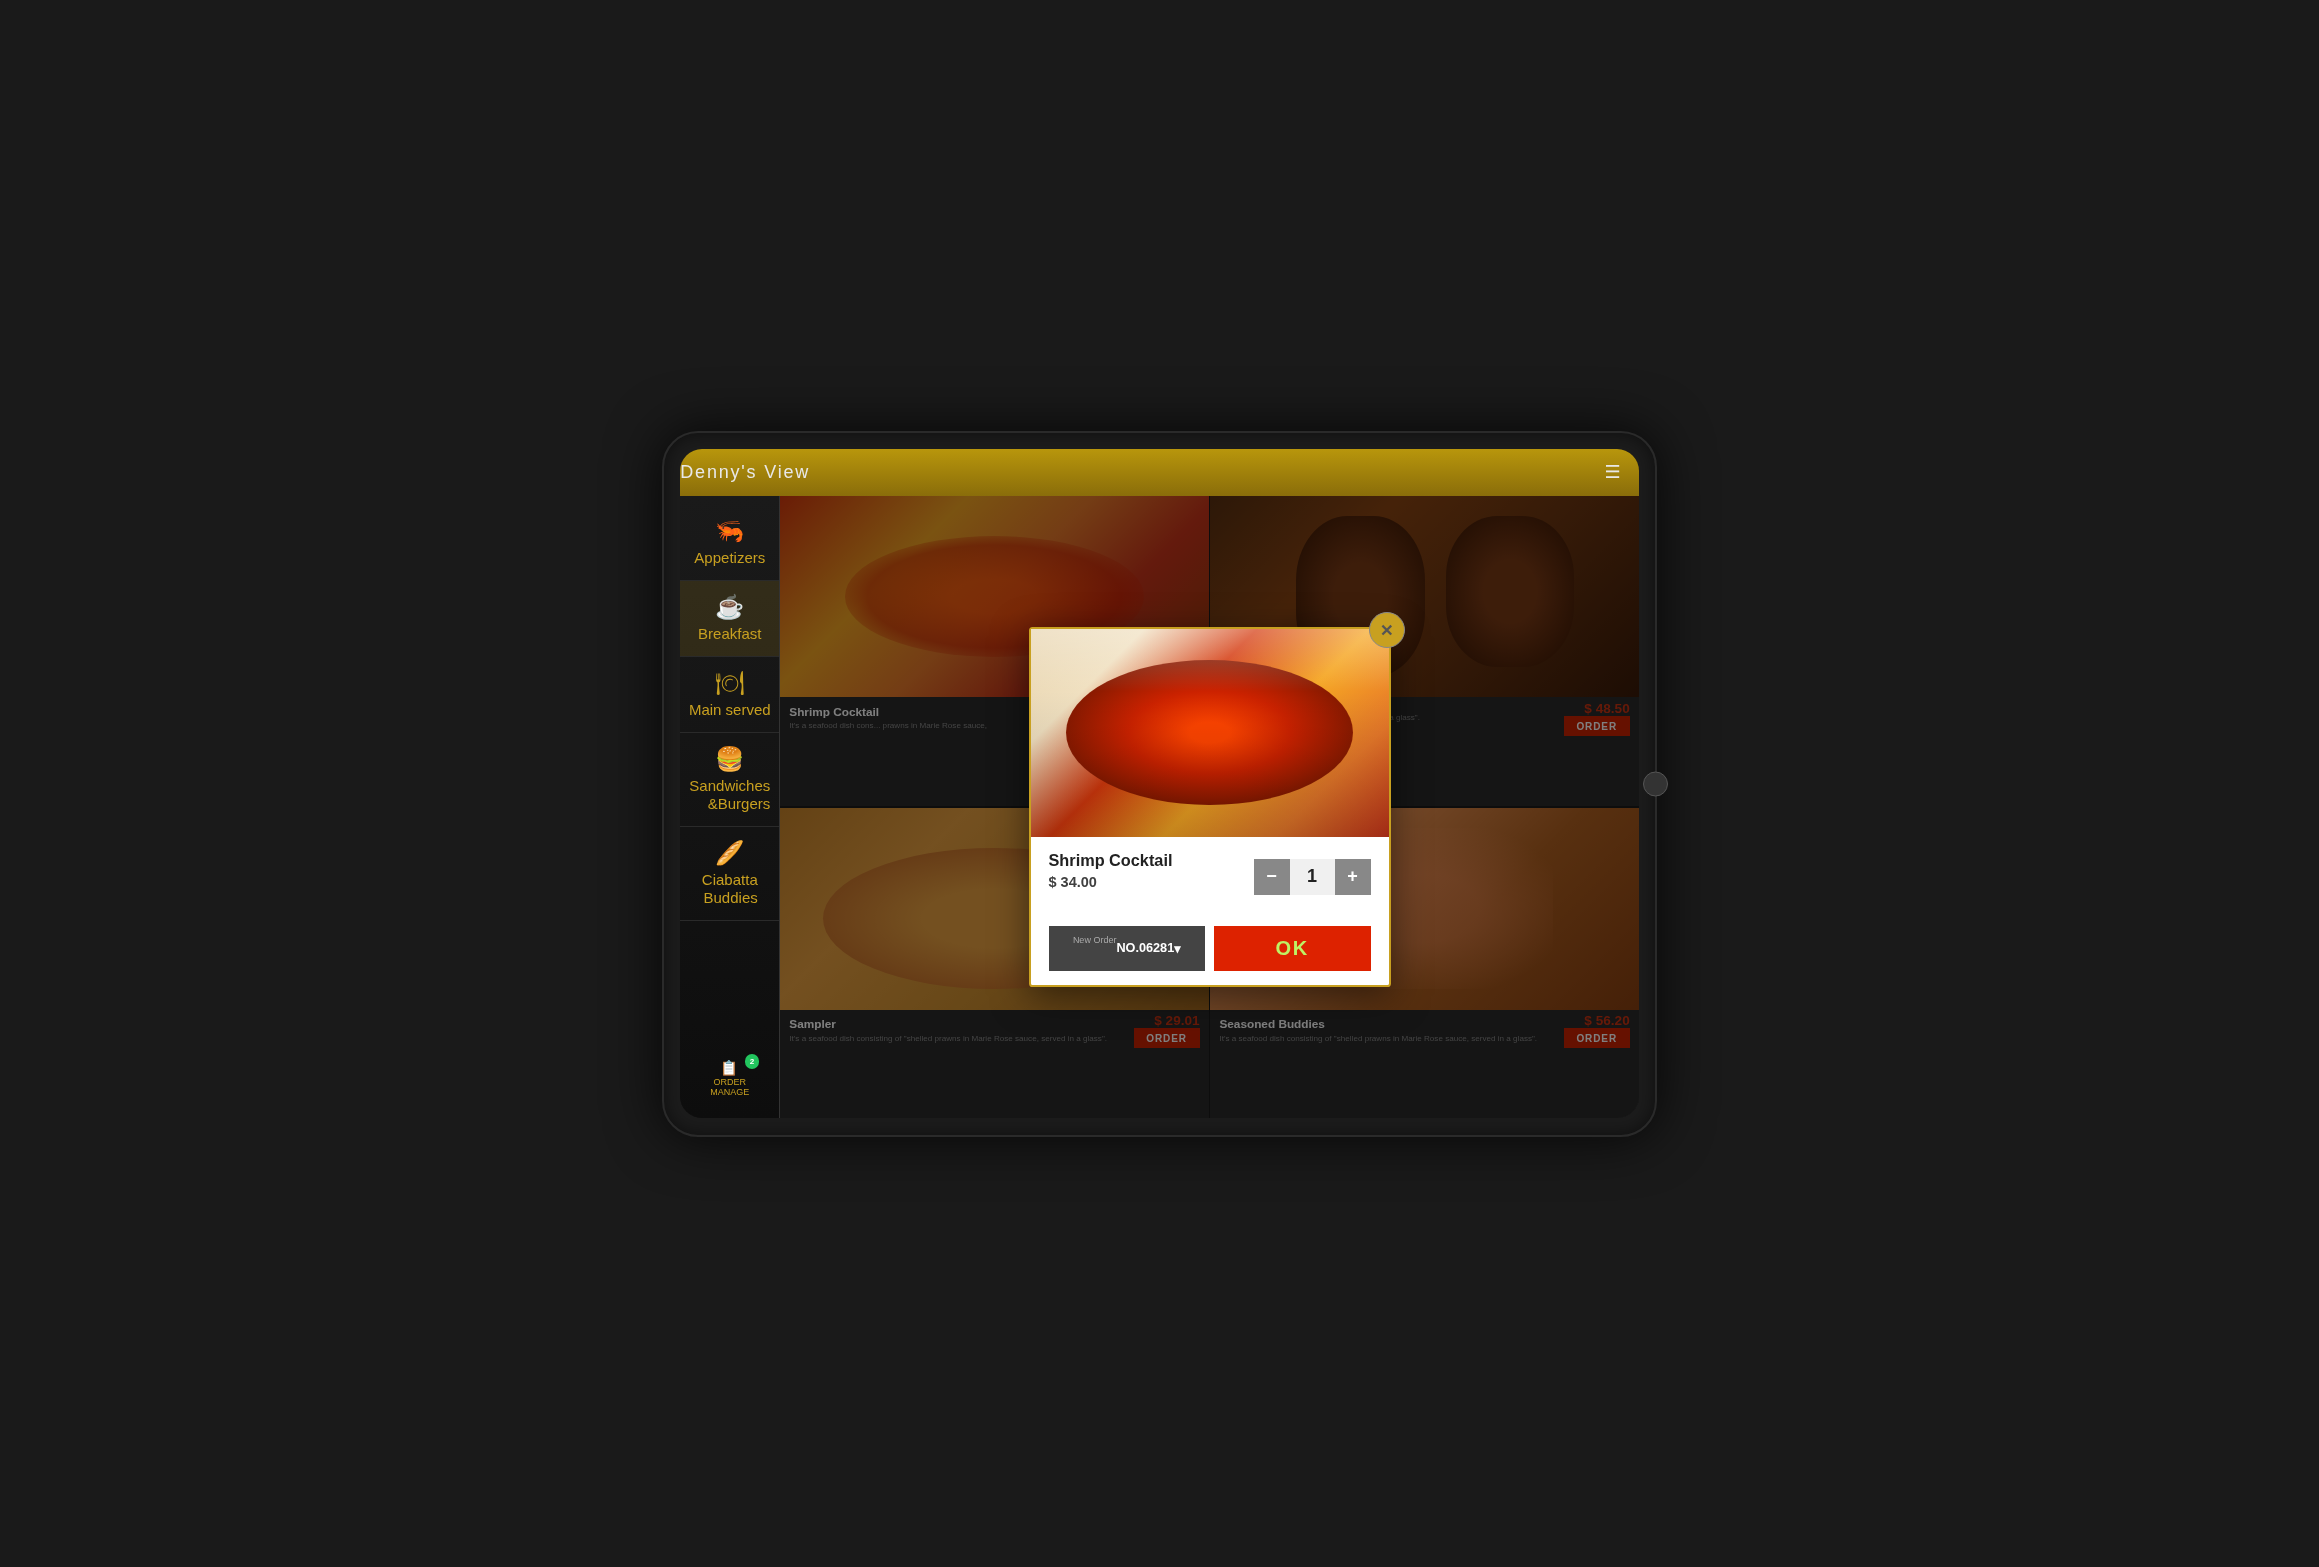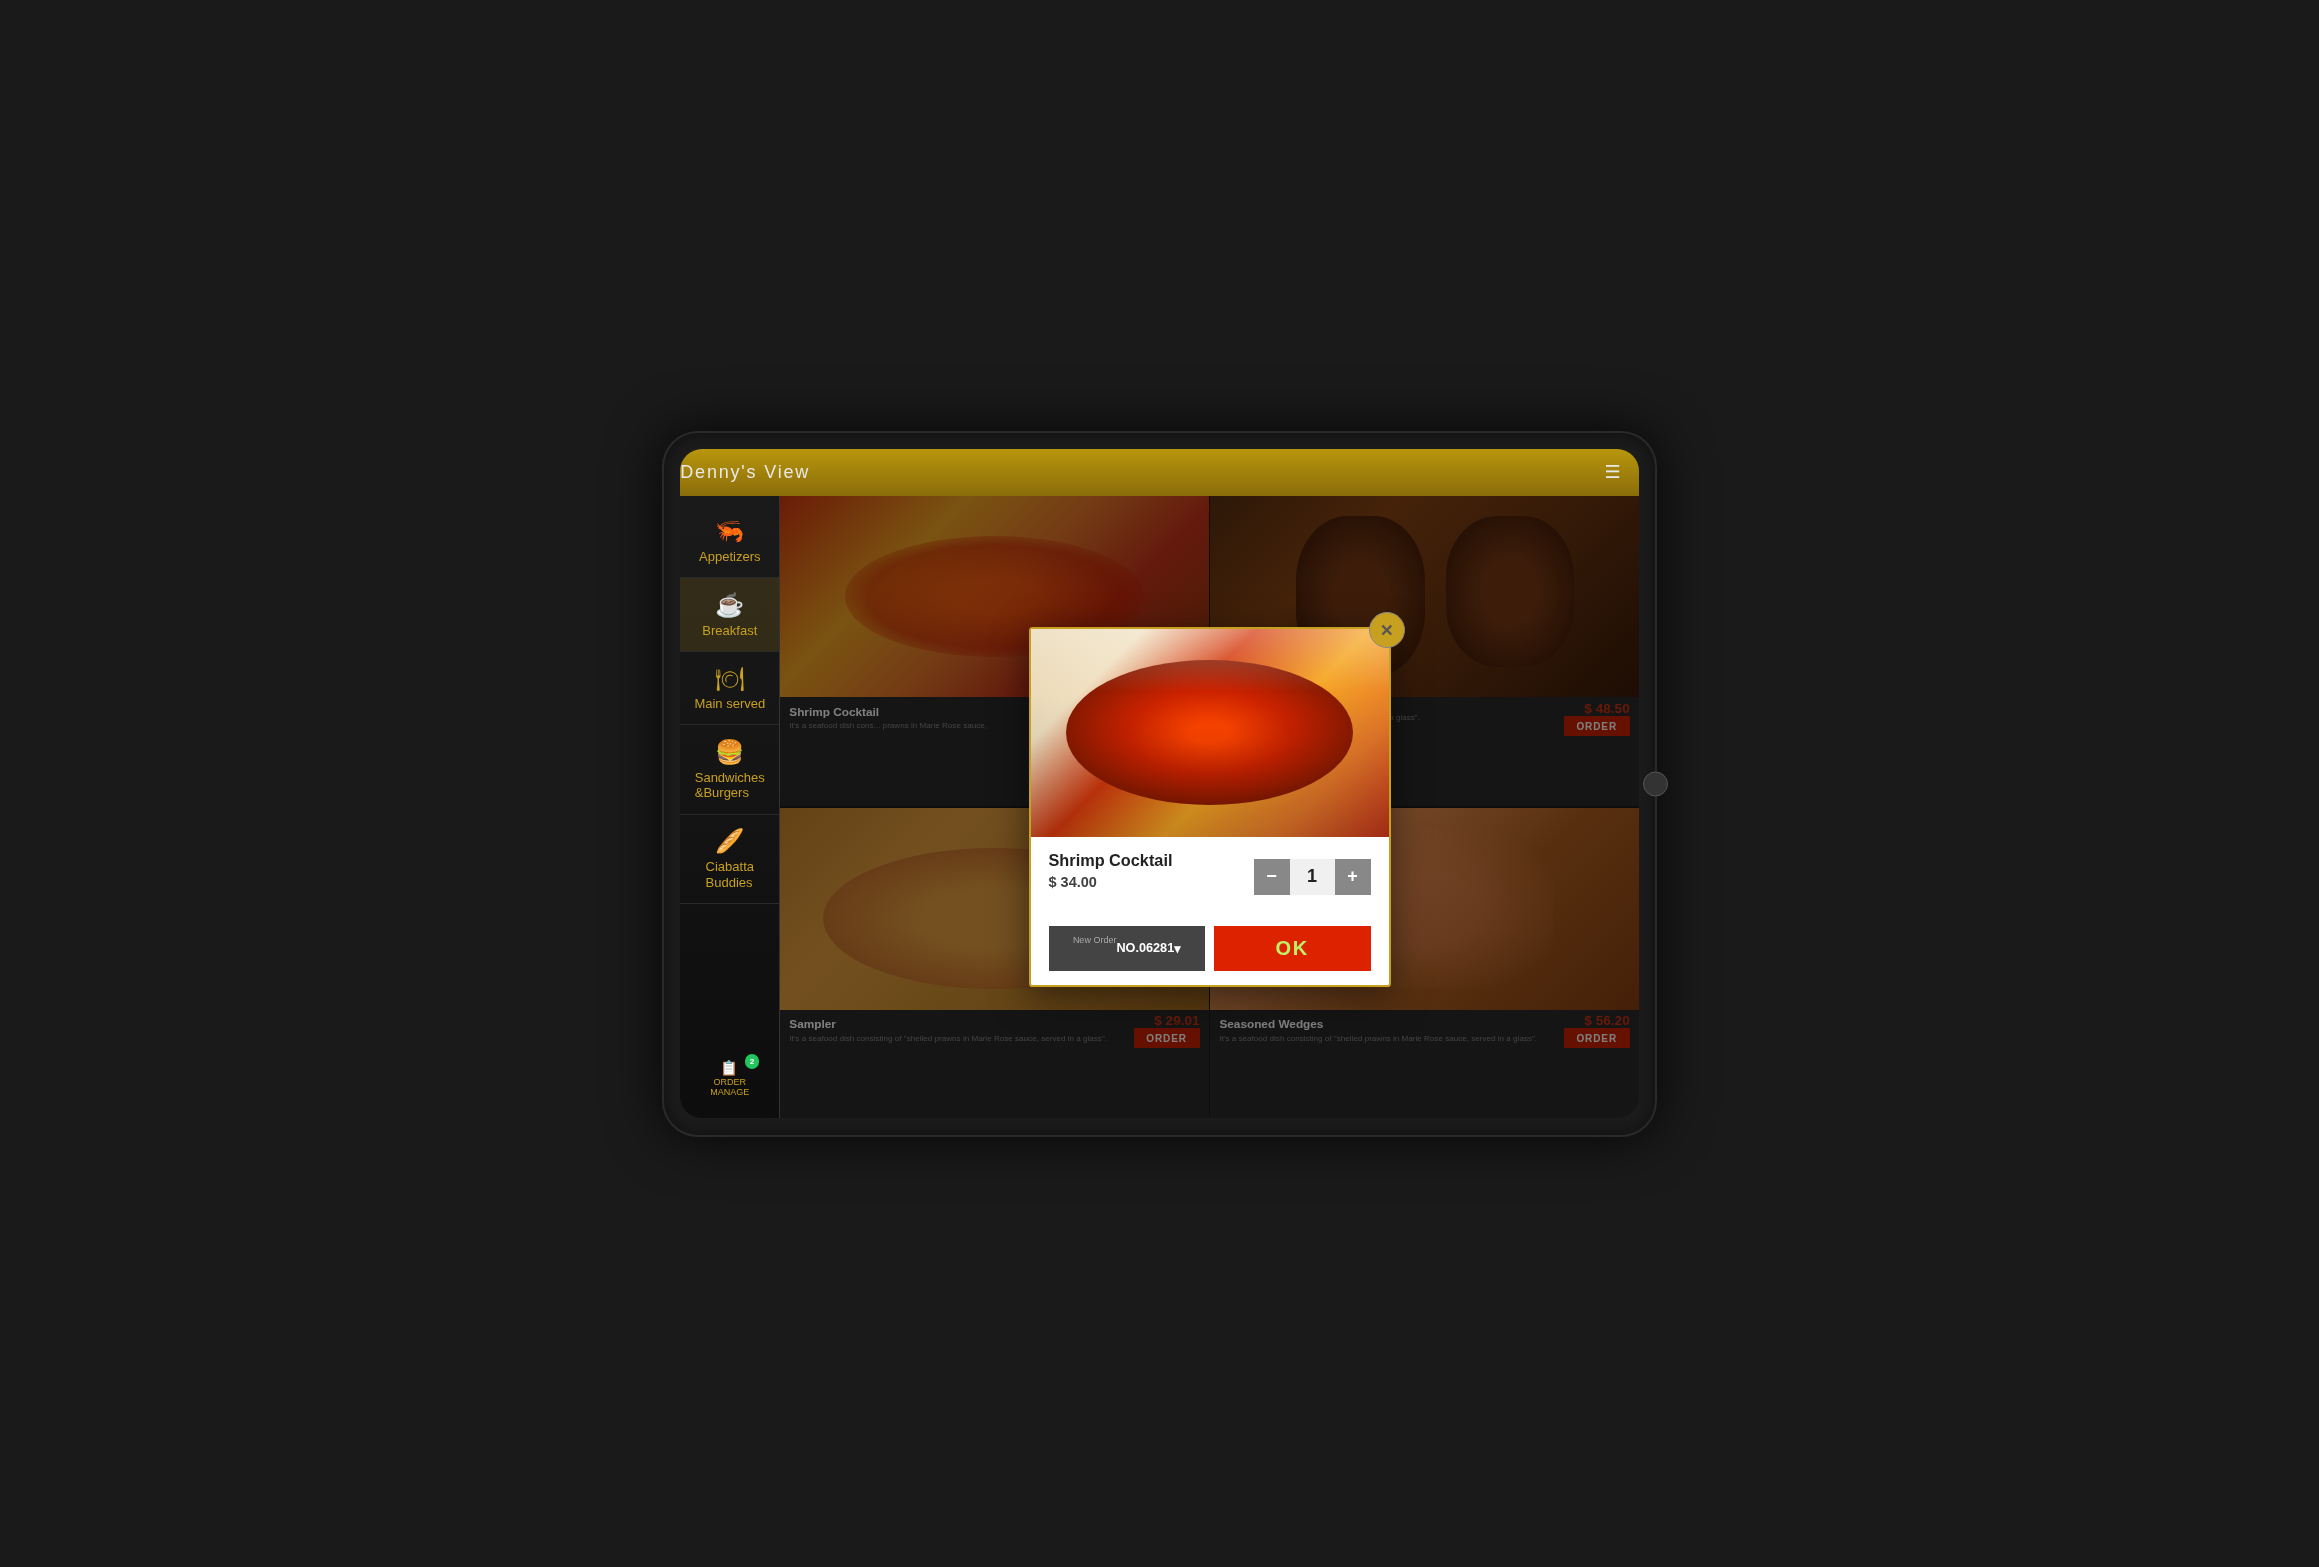--- a/index.html
+++ b/index.html
@@ -89,22 +89,22 @@
       color: #c8a020;
     }
 
     .sidebar-item .icon {
       font-size: 23.5px;
       margin-bottom: 3.6px;
     }
 
     .sidebar-item .label {
       color: #c8a020;
-      font-size: 13px;
-      text-align: left;
+      font-size: 15px;
+      text-align: right;
       line-height: 1.2;
     }
 
     .sidebar-item.active {
       background: rgba(200,160,32,0.15);
     }
 
     .sidebar-bottom {
       margin-top: auto;
       width: 100%;
@@ -543,21 +543,21 @@
               <div class="menu-card-price">$ 29.01</div>
               <button class="order-btn">ORDER</button>
             </div>
           </div>
         </div>
 
         <div class="menu-card">
           <div class="menu-card-image food-shrimp"></div>
           <div class="card-bottom">
             <div>
-              <div class="menu-card-title">Seasoned Wedges</div>
+              <div class="menu-card-title">Seasoned Buddies</div>
               <div class="menu-card-desc">It's a seafood dish consisting of "shelled prawns in Marie Rose sauce, served in a glass".</div>
             </div>
             <div style="text-align:right">
               <div class="menu-card-price">$ 56.20</div>
               <button class="order-btn">ORDER</button>
             </div>
           </div>
         </div>
 
         <div class="modal-overlay">

